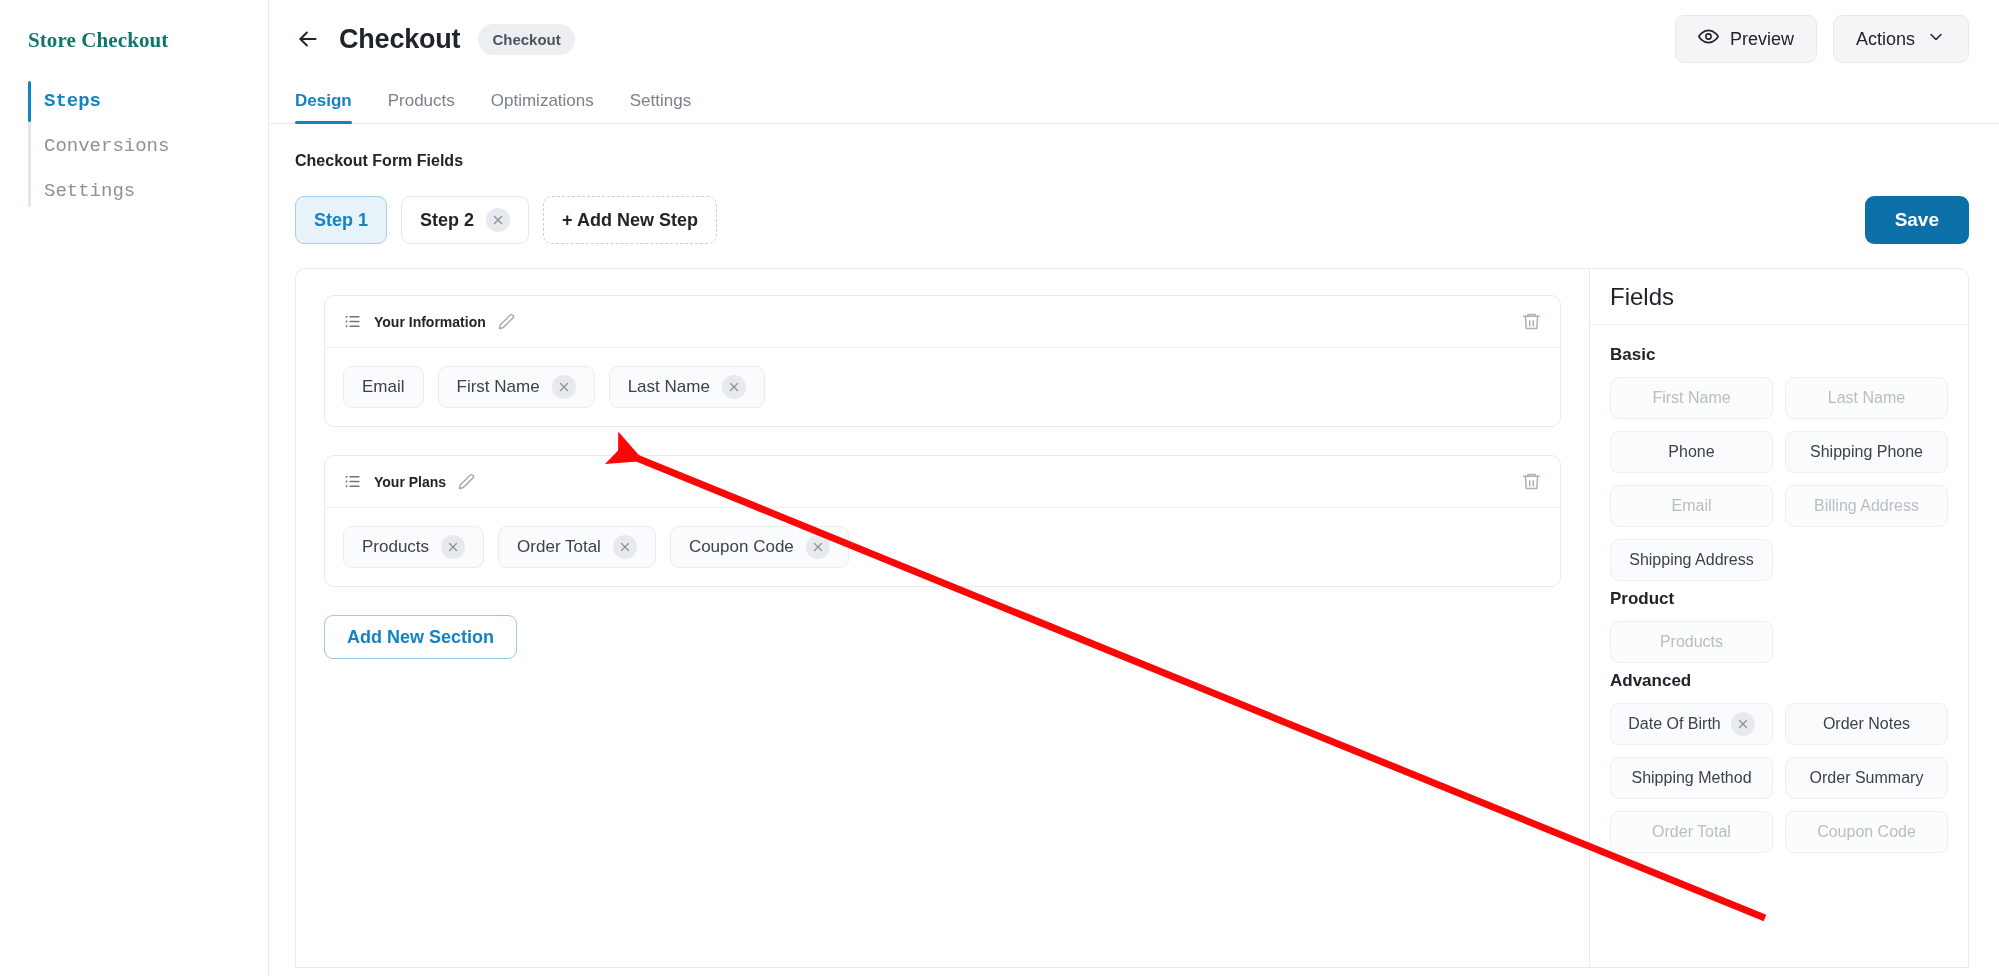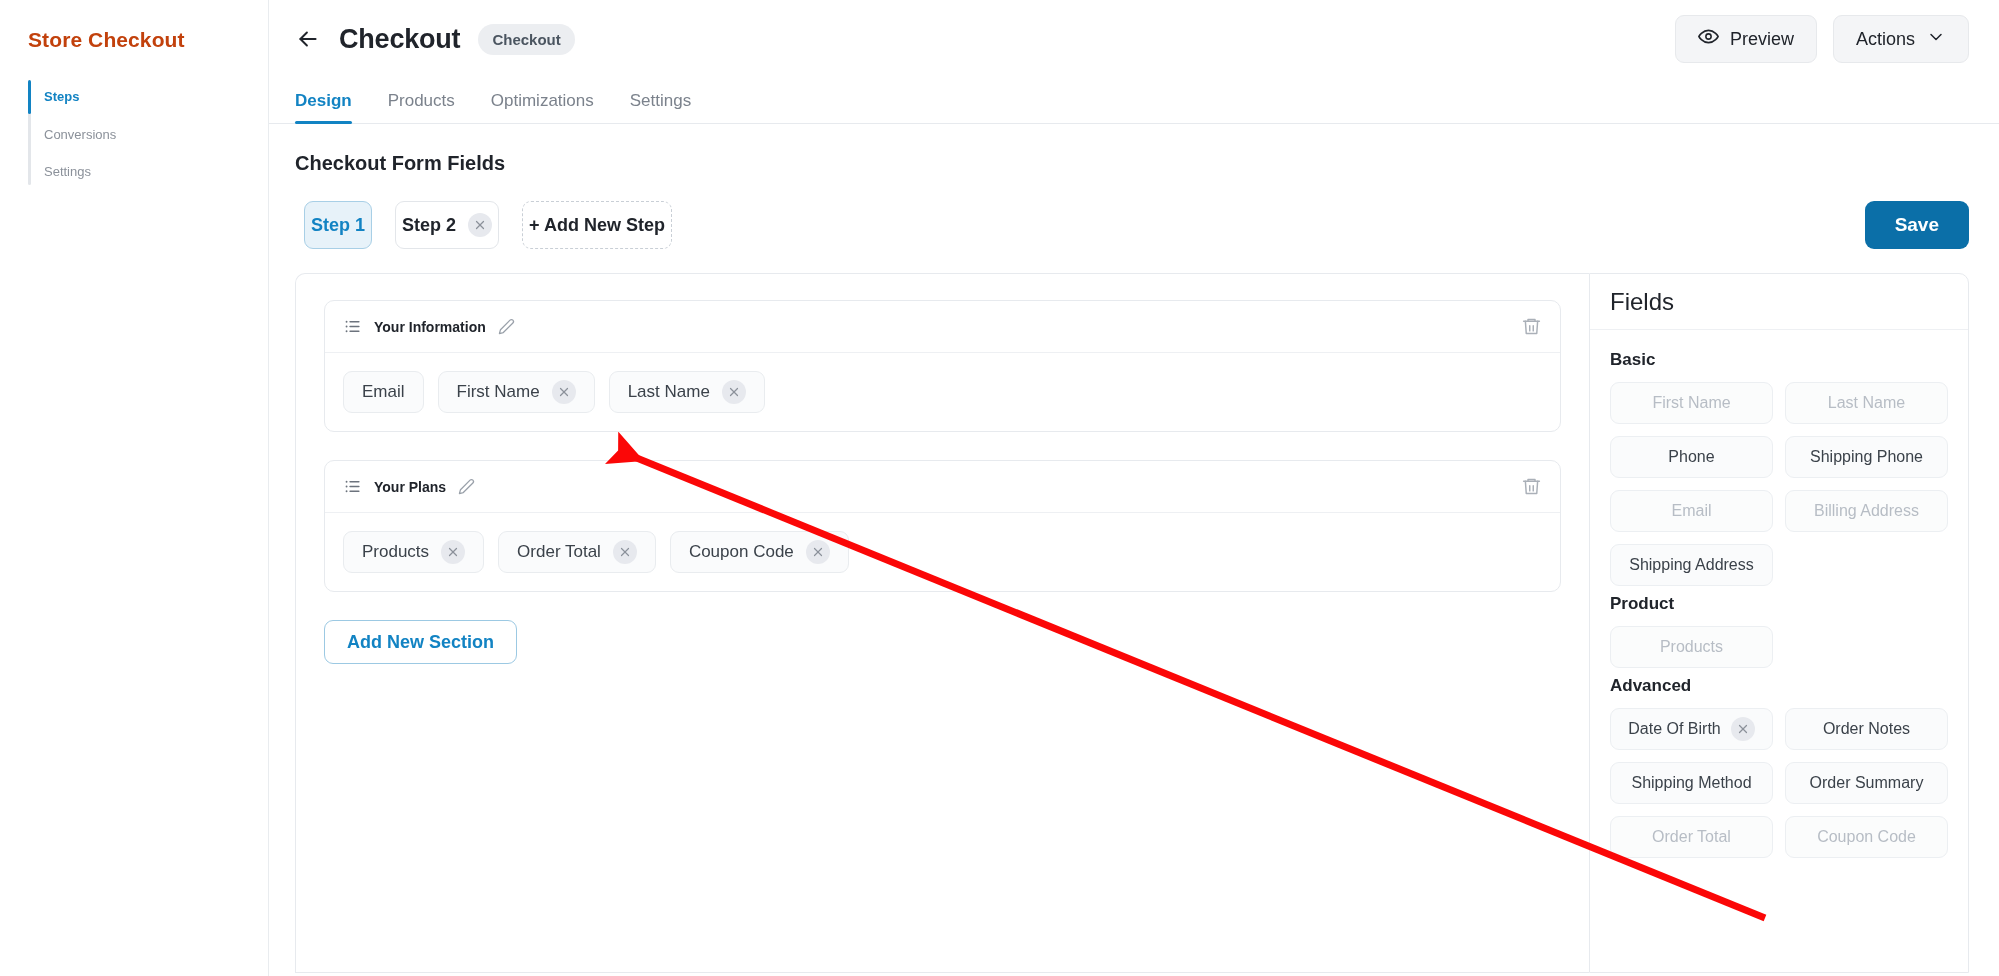--- a/index.html
+++ b/index.html
@@ -8,32 +8,32 @@
     background: #ffffff;
     font-family: "Liberation Sans", sans-serif;
     color: #1f2937;
     overflow: hidden;
   }
   .app { display: flex; width: 1999px; height: 976px; }
 
   
   .sidebar { width: 268px; flex: 0 0 268px; padding: 28px 0 0 0; background: #fff; }
   .sidebar-title {
-    font-size: 21px; font-weight: bold; color: #c2410c;
-    padding: 0 0 0 28px; letter-spacing: .1px;
+    font-size: 21px; font-weight: bold; color: #0f766e;
+    padding: 0 0 0 28px; letter-spacing: .1px; font-family: Liberation Serif, serif;
   }
   .sidebar-nav { margin-top: 26px; padding-left: 28px; border-left: 0; }
   .nav-list { position: relative; padding-left: 16px; }
   .nav-list:before {
     content: ""; position: absolute; left: 0; top: 4px; bottom: 6px;
     width: 3px; background: #e3e6ea; border-radius: 2px;
   }
   .nav-item {
-    position: relative; font-size: 13px; color: #8b919a;
-    padding: 11px 0; cursor: pointer; line-height: 1.2;
+    position: relative; font-size: 19px; color: #8b919a;
+    padding: 11px 0; cursor: pointer; line-height: 1.2; font-family: Liberation Mono, monospace;
   }
   .nav-item.active { color: #1283c3; font-weight: bold; }
   .nav-item.active:before {
     content: ""; position: absolute; left: -16px; top: 2px; bottom: 2px;
     width: 3px; background: #1283c3; border-radius: 2px;
   }
 
   
   .main { flex: 1; min-width: 0; display: flex; flex-direction: column;
           border-left: 1px solid #e9ecef; }
@@ -67,28 +67,28 @@
     cursor: pointer; position: relative; white-space: nowrap;
   }
   .tab:first-child { padding-left: 0; margin-top: 20px; }
   .tab.active { color: #1283c3; font-weight: bold; }
   .tab.active:after {
     content: ""; position: absolute; left: 0; right: 18px; bottom: -1px;
     height: 3px; background: #1283c3; border-radius: 2px;
   }
 
   .content { flex: 1; min-height: 0; padding: 28px 30px 0 26px; position: relative; }
-  .section-heading { font-size: 20px; font-weight: bold; color: #20242b; }
+  .section-heading { font-size: 16px; font-weight: bold; color: #20242b; }
 
   .steps-row { display: flex; align-items: center; margin-top: 26px; }
   .step-chip {
     height: 48px; display: flex; align-items: center; gap: 12px;
     border: 1px solid #e3e6ea; background: #fff; border-radius: 9px;
-    padding: 0 6px; font-size: 18px; font-weight: bold; color: #20242b;
-    cursor: pointer; margin-right: 14px; white-space: nowrap; margin-left: 9px;
+    padding: 0 18px; font-size: 18px; font-weight: bold; color: #20242b;
+    cursor: pointer; margin-right: 14px; white-space: nowrap;
   }
   .step-chip.active { background: #e7f2f9; border-color: #a8cfe6; color: #1283c3; }
   .step-chip.dashed { border-style: dashed; border-color: #c9cfd6; }
   .save-btn {
     margin-left: auto; background: #0b6fa8; color: #fff; border: none;
     border-radius: 9px; height: 48px; padding: 0 30px;
     font-size: 19px; font-weight: bold; cursor: pointer;
     font-family: "Liberation Sans", sans-serif;
   }
 

